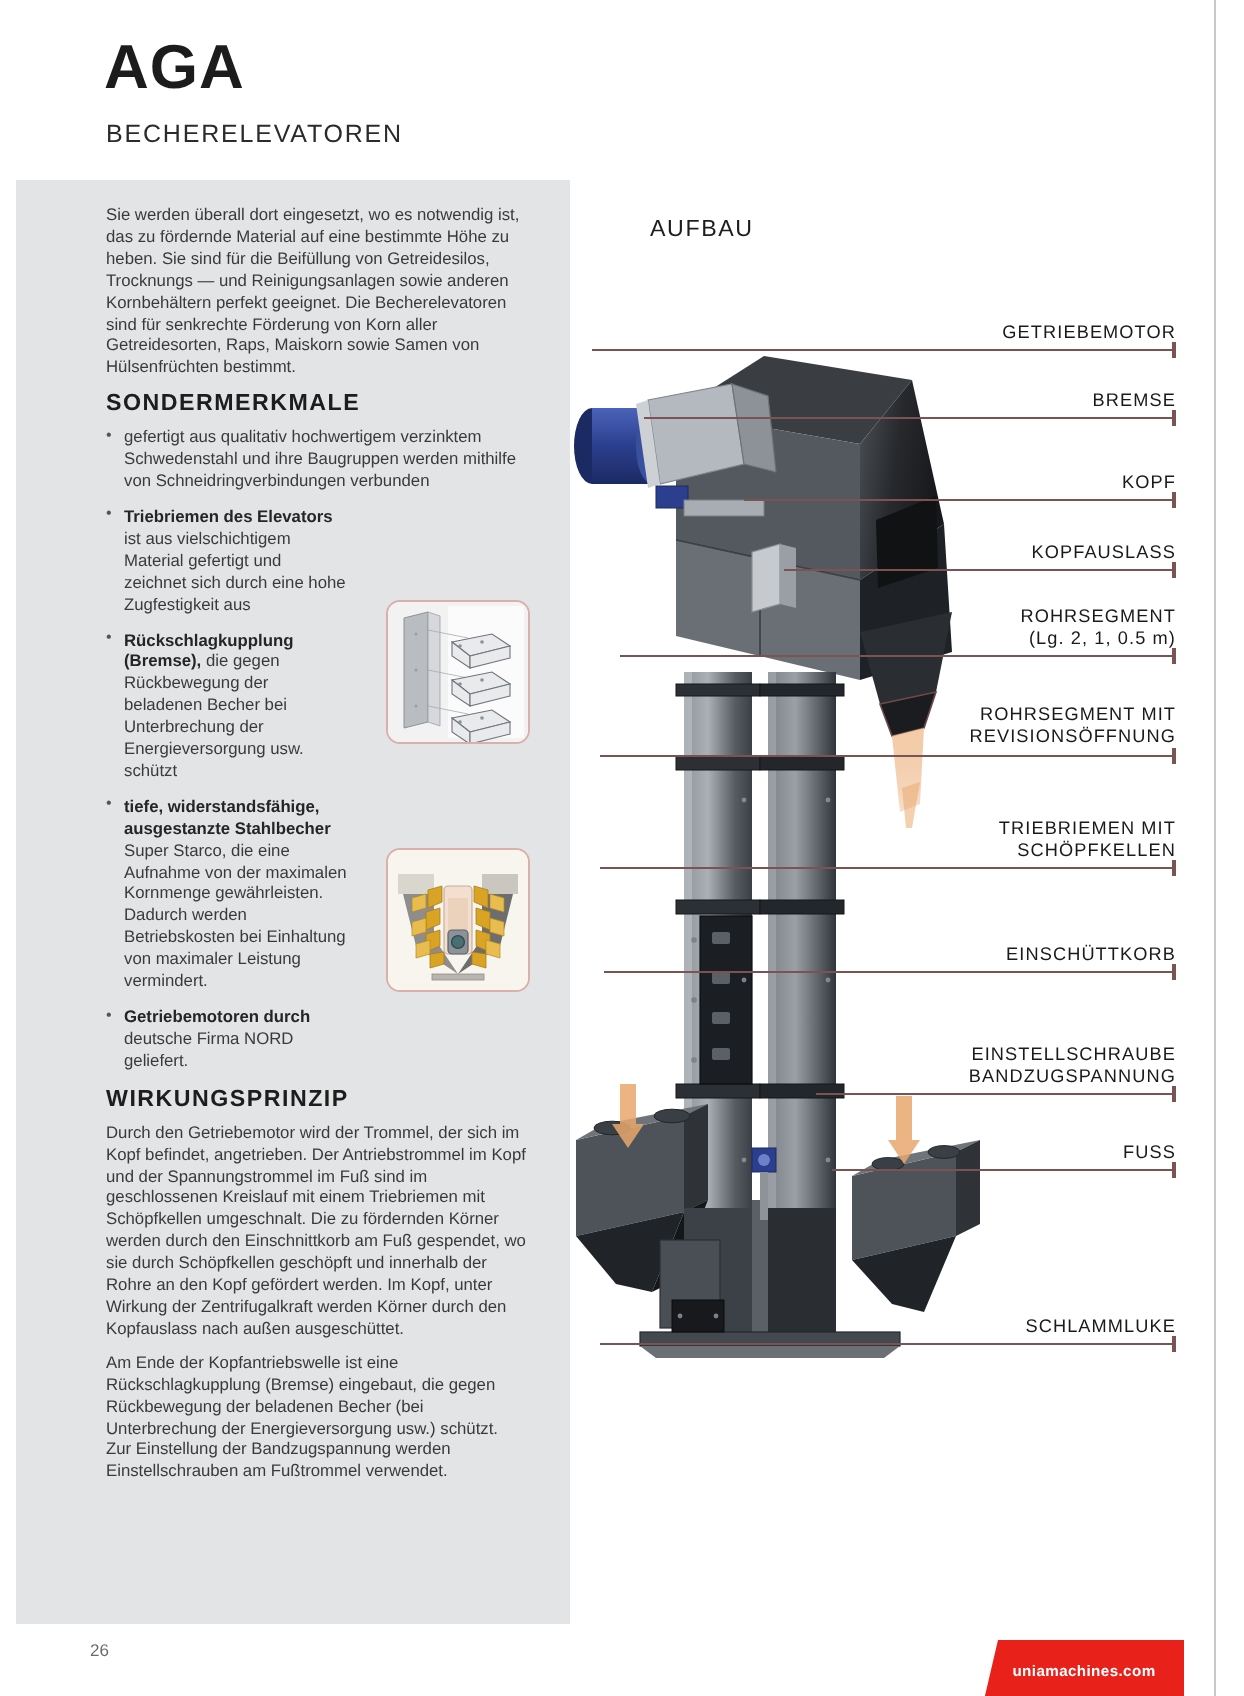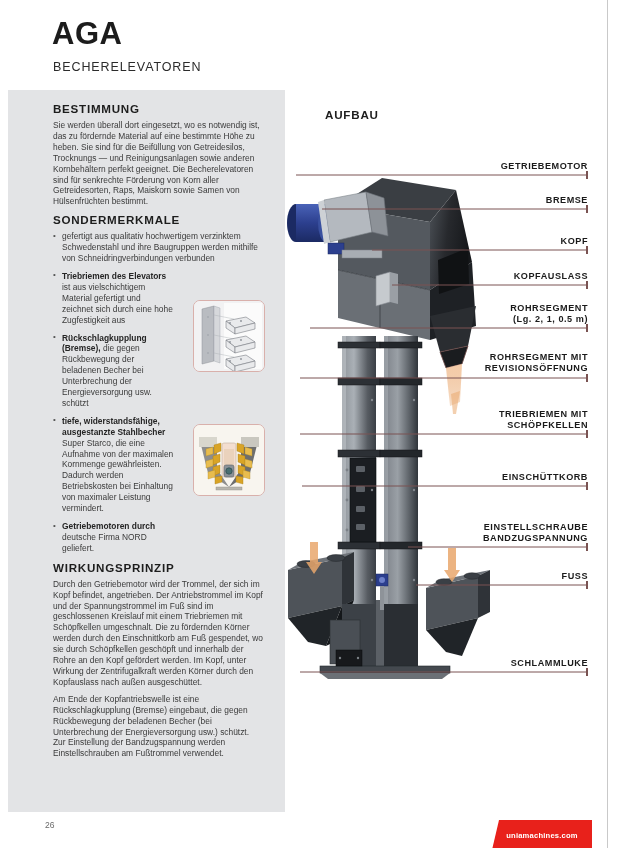--- a/index.html
+++ b/index.html
@@ -57,26 +57,26 @@
   .inset {
     position:absolute; width:72px; height:72px;
     border:1px solid #d9b0ab; border-radius:7px; overflow:hidden; background:#f4f4f4;
   }
   #inset-belt { left:193px; top:300px; }
   #inset-buckets { left:193px; top:424px; background:#f7f4ee; }
 
   
   .aufbau {
     position:absolute; left:325px; top:108px;
-    font-size:11.6px; font-weight:bold; letter-spacing:0.8px; color:#1d1d1d;
+    font-size:11.6px; font-weight:normal; letter-spacing:0.8px; color:#1d1d1d;
   }
   .callouts { position:absolute; left:0; top:0; width:622px; height:848px; pointer-events:none; }
   .callout-label {
     position:absolute; right:34px;
-    font-size:9.1px; font-weight:bold; letter-spacing:0.55px;
+    font-size:9.1px; font-weight:normal; letter-spacing:0.55px;
     color:#1a1a1a; text-align:right; line-height:10.5px; white-space:pre-line;
   }
 
   
   .page-num {
     position:absolute; left:45px; top:820px;
     font-size:8.5px; color:#6a6a6a;
   }
   .logo {
     position:absolute; left:492px; top:820px; width:100px; height:30px;
@@ -96,21 +96,20 @@
 <div class="page">
   <div class="page-edge"></div>
 
   <div class="title">AGA</div>
   <div class="subtitle">BECHERELEVATOREN</div>
 
   <div class="panel"></div>
 
   <div class="panel-inner">
 
-    <h3 class="sec">BESTIMMUNG</h3>
     <p class="body">Sie werden überall dort eingesetzt, wo es notwendig ist, das zu fördernde Material auf eine bestimmte Höhe zu heben. Sie sind für die Beifüllung von Getreidesilos, Trocknungs — und Reinigungsanlagen sowie anderen Kornbehältern perfekt geeignet. Die Becherelevatoren sind für senkrechte Förderung von Korn aller Getreidesorten, Raps, Maiskorn sowie Samen von Hülsenfrüchten bestimmt.</p>
 
     <h3 class="sec sec-space">SONDERMERKMALE</h3>
     <ul class="feat">
       <li>
         <span>gefertigt aus qualitativ hochwertigem verzinktem Schwedenstahl und ihre Baugruppen werden mithilfe von Schneidringverbindungen verbunden</span>
       </li>
       <li class="narrow">
         <b>Triebriemen des Elevators</b>
         <span>ist aus vielschichtigem Material gefertigt und zeichnet sich durch eine hohe Zugfestigkeit aus</span>

